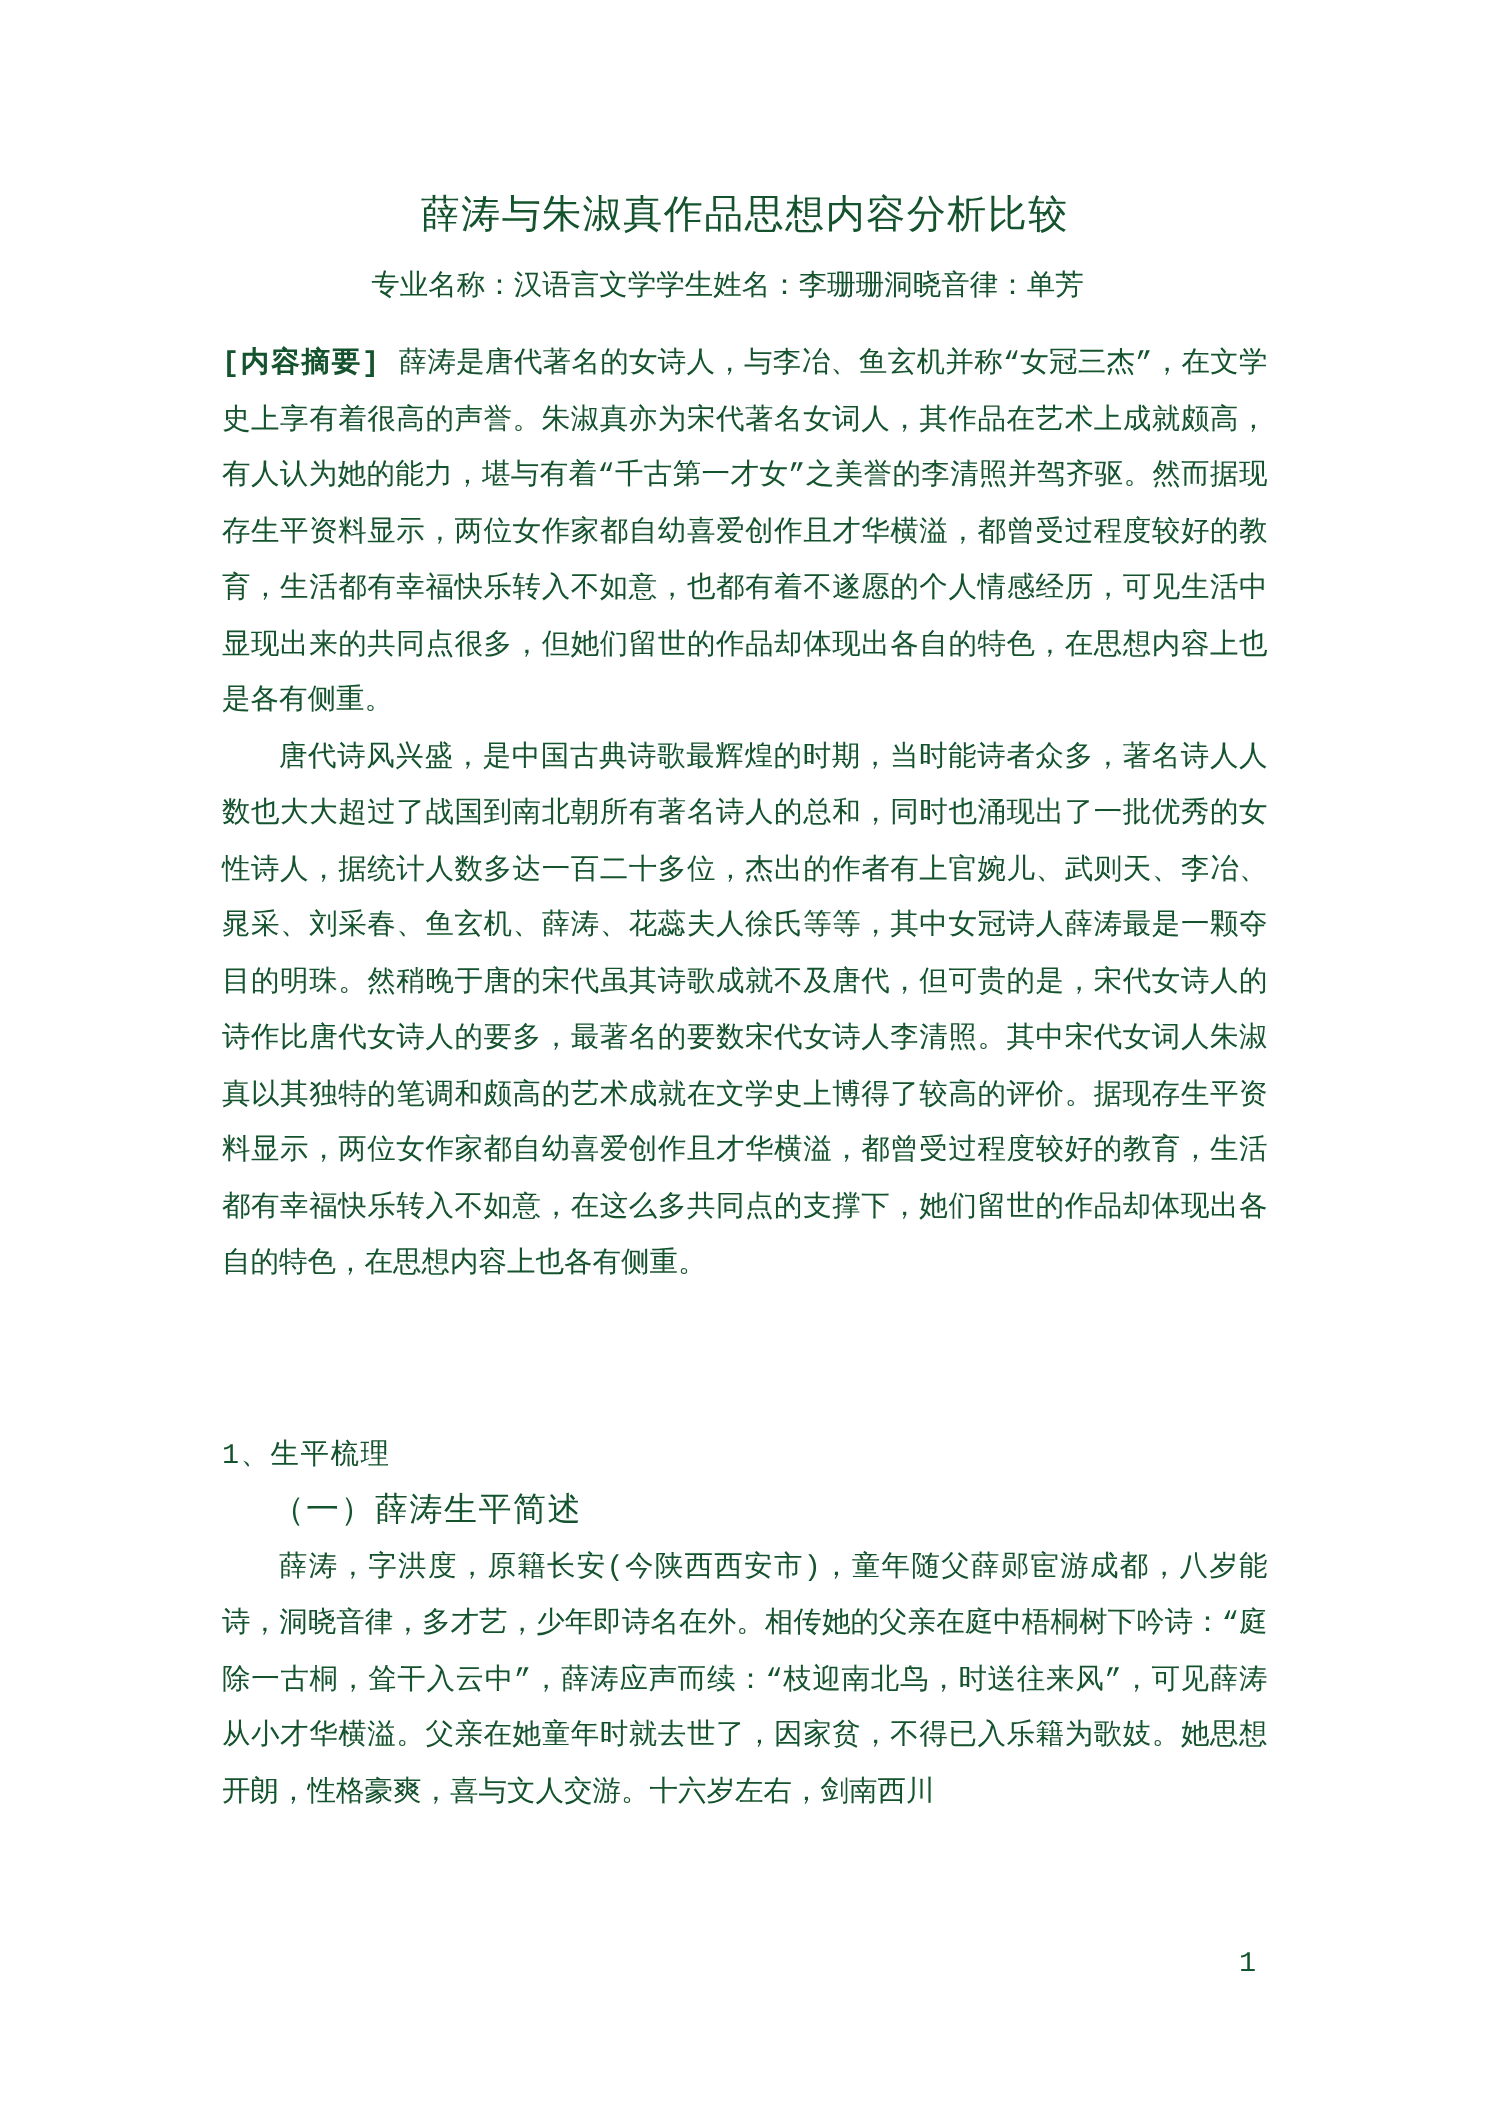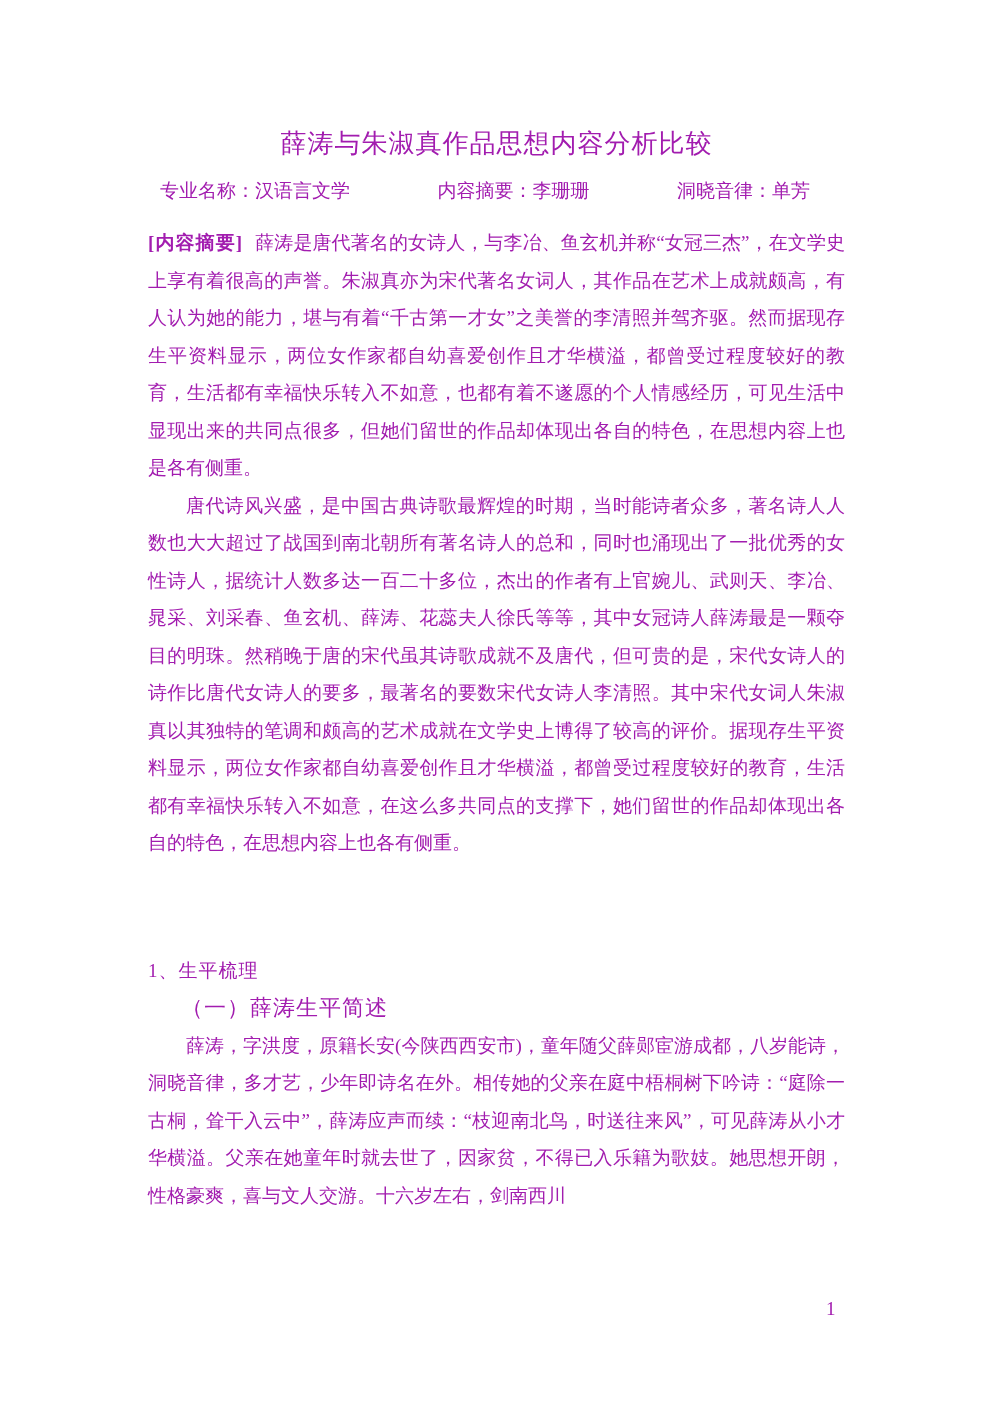--- a/index.html
+++ b/index.html
@@ -6,37 +6,37 @@
     margin: 0;
     padding: 0;
     background: #ffffff;
   }
   .page {
     position: relative;
     width: 993px;
     height: 1404px;
     margin: 0 auto;
     background: #ffffff;
-    color: #a21caf;
-    font-family: Liberation Serif, serif;
+    color: #14532d;
+    font-family: Liberation Mono, monospace;
     box-sizing: border-box;
     padding: 126px 148px 0 148px;
     overflow: hidden;
   }
   .doc-title {
     margin: 0;
     font-size: 26px;
     font-weight: normal;
     line-height: 36px;
     text-align: center;
     letter-spacing: 1px;
   }
   .meta-line {
     display: flex;
-    justify-content: space-between;
+    justify-content: center;
     margin: 14px 35px 0 12px;
     font-size: 19px;
     line-height: 30px;
     white-space: nowrap;
   }
   p {
     margin: 0;
     font-size: 19px;
     line-height: 37.5px;
     text-align: justify;
@@ -75,21 +75,21 @@
 </style>
 </head>
 <body>
 
 <div class="page">
 
   <h1 class="doc-title">薛涛与朱淑真作品思想内容分析比较</h1>
 
   <div class="meta-line">
     <span>专业名称：汉语言文学</span>
-    <span>内容摘要：李珊珊</span>
+    <span>学生姓名：李珊珊</span>
     <span>洞晓音律：单芳</span>
   </div>
 
   <p class="abstract-para">
     <span class="label-bold">[内容摘要]</span><span>薛涛是唐代著名的女诗人，与李冶、鱼玄机并称“女冠三杰”，在文学史上享有着很高的声誉。朱淑真亦为宋代著名女词人，其作品在艺术上成就颇高，有人认为她的能力，堪与有着“千古第一才女”之美誉的李清照并驾齐驱。然而据现存生平资料显示，两位女作家都自幼喜爱创作且才华横溢，都曾受过程度较好的教育，生活都有幸福快乐转入不如意，也都有着不遂愿的个人情感经历，可见生活中显现出来的共同点很多，但她们留世的作品却体现出各自的特色，在思想内容上也是各有侧重。</span>
   </p>
 
 
   <p class="body-para1">唐代诗风兴盛，是中国古典诗歌最辉煌的时期，当时能诗者众多，著名诗人人数也大大超过了战国到南北朝所有著名诗人的总和，同时也涌现出了一批优秀的女性诗人，据统计人数多达一百二十多位，杰出的作者有上官婉儿、武则天、李冶、晁采、刘采春、鱼玄机、薛涛、花蕊夫人徐氏等等，其中女冠诗人薛涛最是一颗夺目的明珠。然稍晚于唐的宋代虽其诗歌成就不及唐代，但可贵的是，宋代女诗人的诗作比唐代女诗人的要多，最著名的要数宋代女诗人李清照。其中宋代女词人朱淑真以其独特的笔调和颇高的艺术成就在文学史上博得了较高的评价。据现存生平资料显示，两位女作家都自幼喜爱创作且才华横溢，都曾受过程度较好的教育，生活都有幸福快乐转入不如意，在这么多共同点的支撑下，她们留世的作品却体现出各自的特色，在思想内容上也各有侧重。</p>
 

